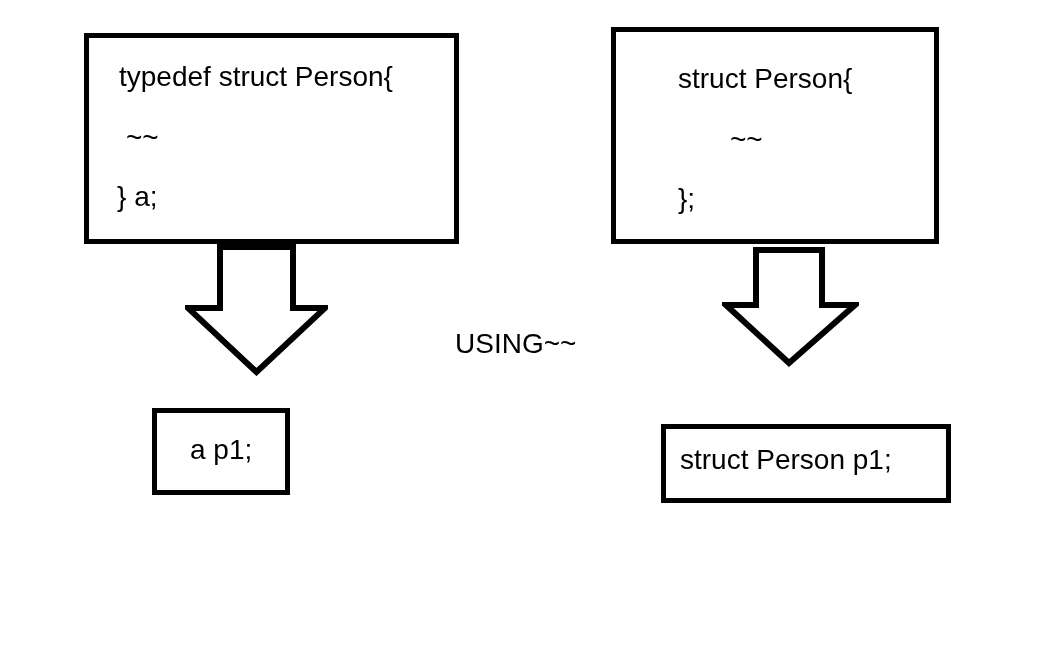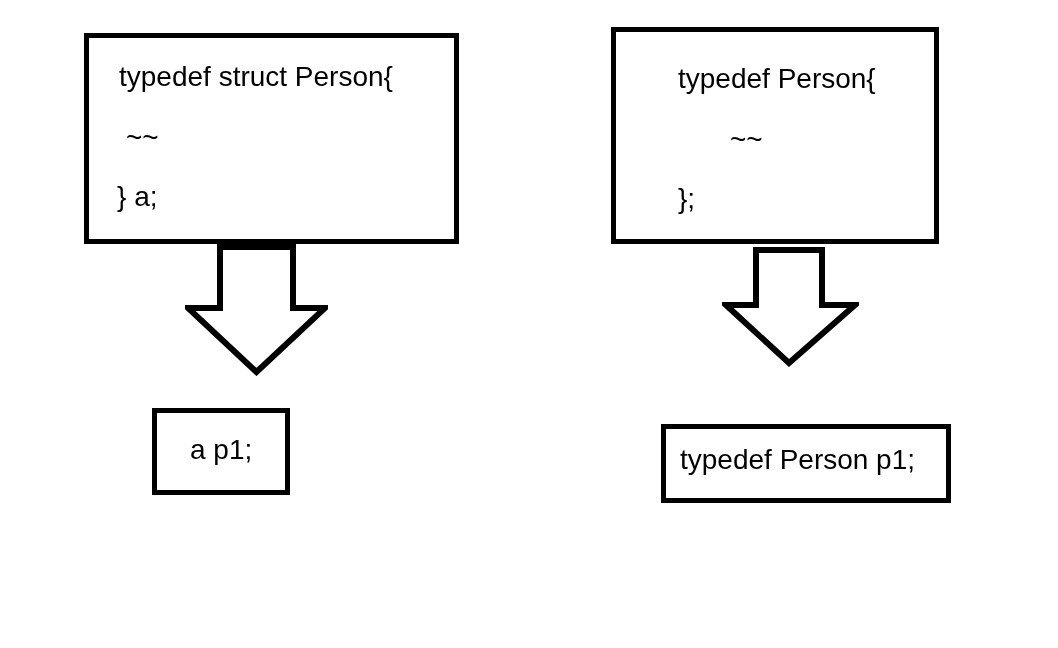--- a/index.html
+++ b/index.html
@@ -129,32 +129,33 @@
 <body>
 
 <div id="canvas">
 
   <div class="box" id="box-typedef"></div>
   <div class="code-line" id="typedef-line-0">typedef struct Person{</div>
   <div class="code-line" id="typedef-line-1">~~</div>
   <div class="code-line" id="typedef-line-2">} a;</div>
 
   <div class="box" id="box-struct"></div>
-  <div class="code-line" id="struct-line-0">typedef Person{</div>
+  <div class="code-line" id="struct-line-0">struct Person{</div>
   <div class="code-line" id="struct-line-1">~~</div>
   <div class="code-line" id="struct-line-2">};</div>
 
   <svg class="arrow" id="arrow-left" viewBox="0 0 143 132">
     <polygon points="35,3 108,3 108,64 140,64 71.5,128 3,64 35,64" fill="#ffffff" stroke="#000000" stroke-width="6" stroke-linejoin="miter"></polygon>
   </svg>
 
   <svg class="arrow" id="arrow-right" viewBox="0 0 137 120">
     <polygon points="34,3 100,3 100,58 133,58 67,116 4,58 34,58" fill="#ffffff" stroke="#000000" stroke-width="6" stroke-linejoin="miter"></polygon>
   </svg>
 
+  <div id="using-label">USING~~</div>
 
   <div class="box" id="box-decl-typedef"></div>
   <div class="code-line" id="decl-typedef-text">a p1;</div>
 
   <div class="box" id="box-decl-struct"></div>
-  <div class="code-line" id="decl-struct-text">typedef Person p1;</div>
+  <div class="code-line" id="decl-struct-text">struct Person p1;</div>
 
 </div>
 
 </body></html>

